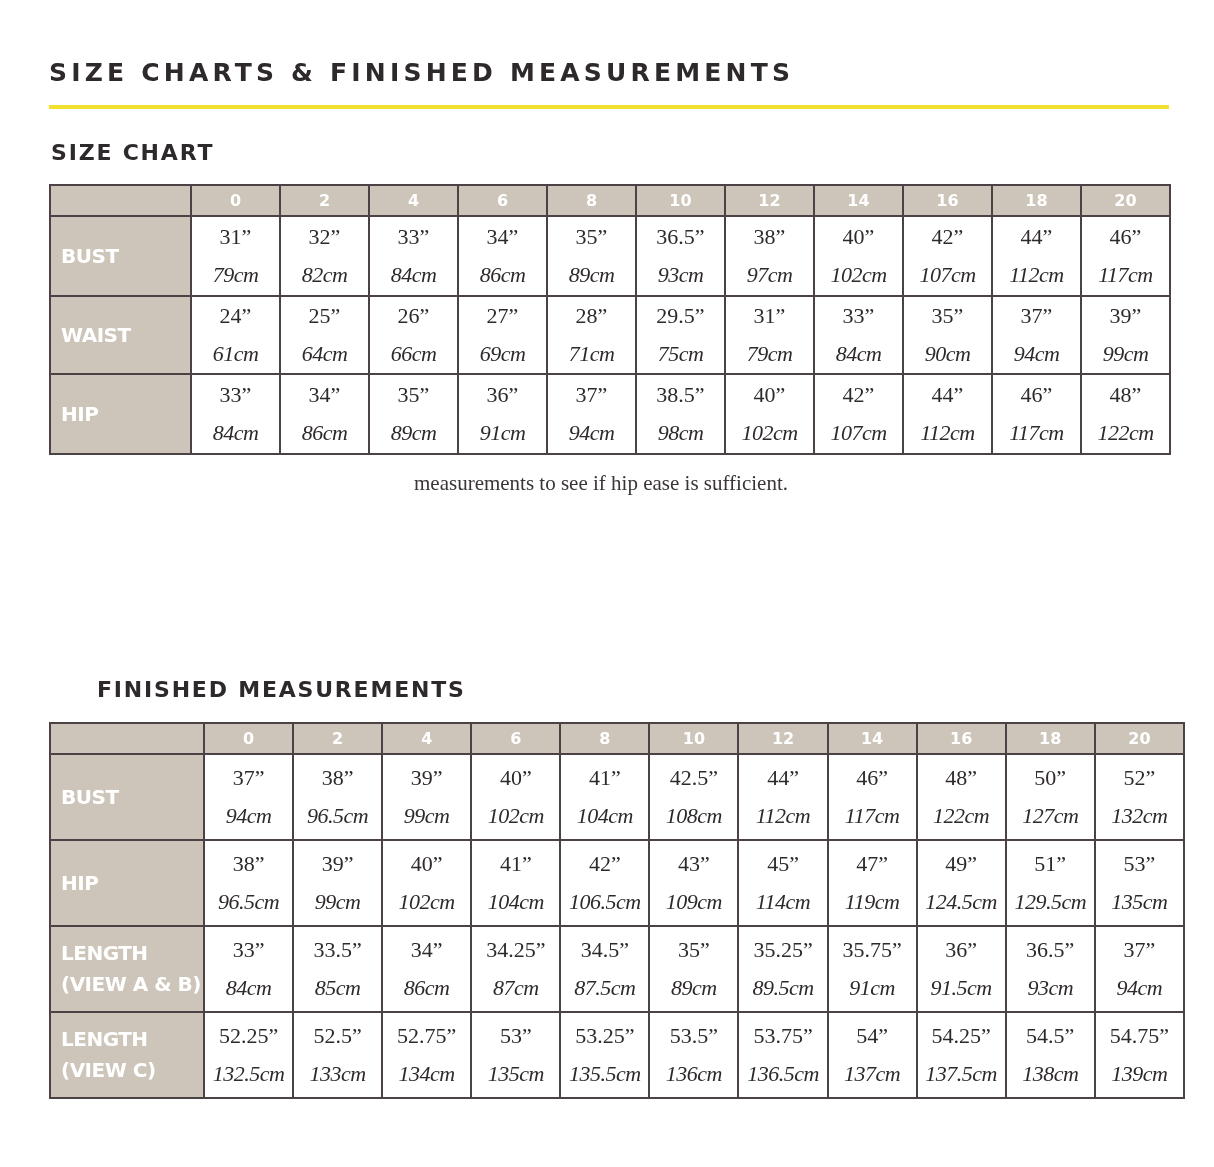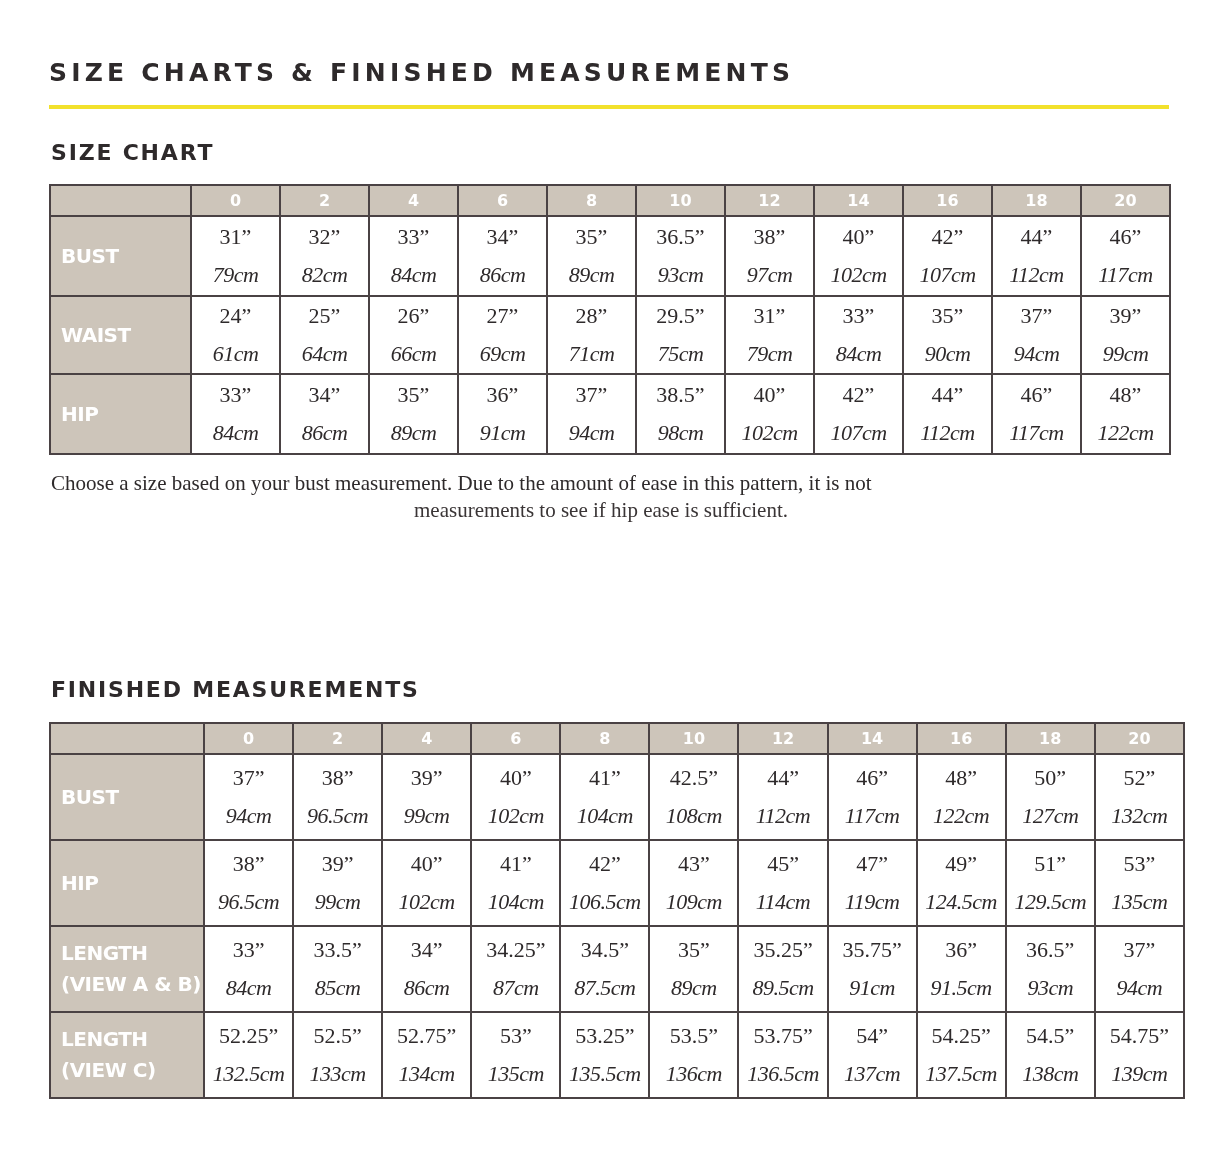--- a/index.html
+++ b/index.html
@@ -206,25 +206,24 @@
         </td>
         <td class="cell">
           <span class="in">48”</span>
           <span class="cm">122cm</span>
         </td>
       </tr>
     </tbody>
 </table>
 
 <div class="note">
-  <p>Choose a size based on your bust measurement. Due to the amount of ease in this pattern, it is not</p>
   <p style="color:#3a3536;text-align:center;">measurements to see if hip ease is sufficient.</p>
 </div>
 
-<h2 class="section-title" style="top:677px;">FINISHED MEASUREMENTS</h2>
+<h2 class="section-title" style="top:677px;margin-left:46px;">FINISHED MEASUREMENTS</h2>
 
 <table class="chart" id="finished-chart" style="left:49px; top:722px; width:1136px;">
   <colgroup>
       <col style="width:154px">
       <col span="11">
     </colgroup>
   <thead>
     <tr class="head-row">
       <th></th>
     <th>0</th>

